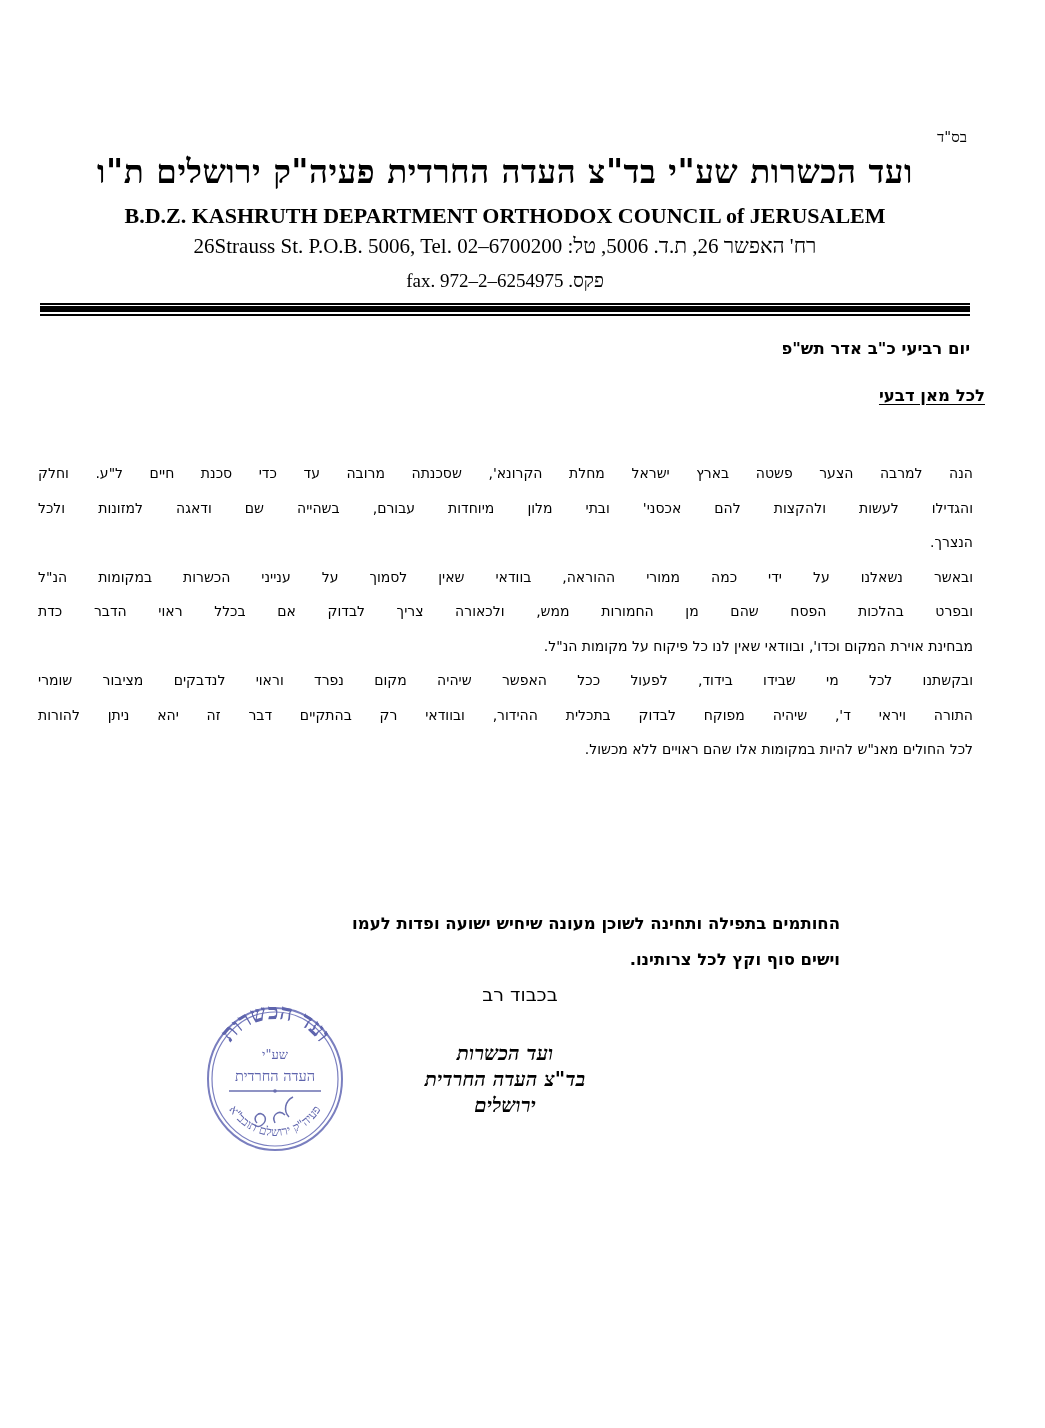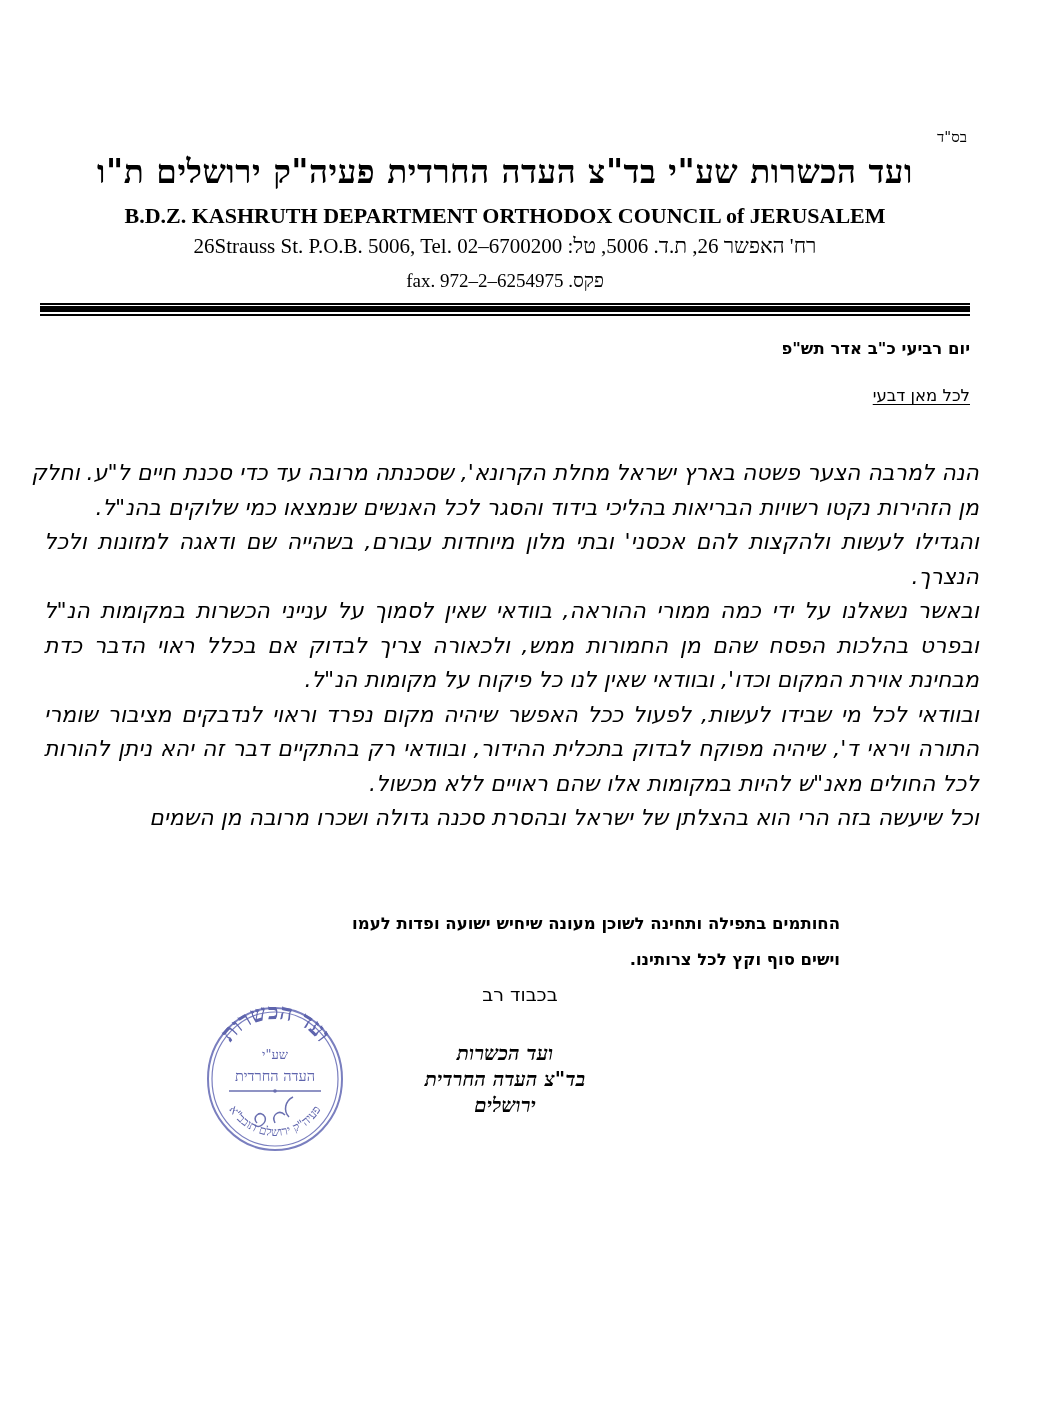--- a/index.html
+++ b/index.html
@@ -63,38 +63,37 @@
 
     .date {
       top: 339px; right: 75px;
       font-family: "DejaVu Sans", sans-serif;
       font-weight: bold;
       font-size: 16.5px;
       direction: rtl;
       white-space: nowrap;
     }
     .to-all {
-      top: 386px; right: 75px;
+      top: 386px; right: 60px;
       font-family: "DejaVu Sans", sans-serif;
-      font-weight: normal;
+      font-weight: bold;
       font-size: 16.5px;
       text-decoration: underline;
       text-underline-offset: 3px;
       direction: rtl;
       white-space: nowrap;
     }
 
     .body-text {
-      top: 456px; left: 44px; width: 935px;
+      top: 456px; left: 38px; width: 935px;
       font-family: "DejaVu Sans", sans-serif;
-      font-size: 22px;
+      font-size: 14px;
       line-height: 34.5px;
       direction: rtl;
       text-align: justify;
-      font-style: italic;
     }
     .body-text .line {
       display: block;
       white-space: nowrap;
       text-align: justify;
       text-align-last: justify;
     }
     .body-text .line.last {
       text-align-last: right;
     }
@@ -145,30 +144,28 @@
 </div>
 <div class="abs rule r1"></div>
 <div class="abs rule r2"></div>
 <div class="abs rule r3"></div>
 
 <div class="abs date">יום רביעי כ"ב אדר תש"פ</div>
 <div class="abs to-all">לכל מאן דבעי</div>
 
 <div class="abs body-text">
   <span class="line">הנה למרבה הצער פשטה בארץ ישראל מחלת הקרונא', שסכנתה מרובה עד כדי סכנת חיים ל"ע. וחלק</span>
-  <span class="line last">מן הזהירות נקטו רשויות הבריאות בהליכי בידוד והסגר לכל האנשים שנמצאו כמי שלוקים בהנ"ל.</span>
   <span class="line">והגדילו לעשות ולהקצות להם אכסני' ובתי מלון מיוחדות עבורם, בשהייה שם ודאגה למזונות ולכל</span>
   <span class="line last">הנצרך.</span>
   <span class="line">ובאשר נשאלנו על ידי כמה ממורי ההוראה, בוודאי שאין לסמוך על ענייני הכשרות במקומות הנ"ל</span>
   <span class="line">ובפרט בהלכות הפסח שהם מן החמורות ממש, ולכאורה צריך לבדוק אם בכלל ראוי הדבר כדת</span>
   <span class="line last">מבחינת אוירת המקום וכדו', ובוודאי שאין לנו כל פיקוח על מקומות הנ"ל.</span>
-  <span class="line">ובוודאי לכל מי שבידו לעשות, לפעול ככל האפשר שיהיה מקום נפרד וראוי לנדבקים מציבור שומרי</span>
+  <span class="line">ובקשתנו לכל מי שבידו בידוד, לפעול ככל האפשר שיהיה מקום נפרד וראוי לנדבקים מציבור שומרי</span>
   <span class="line">התורה ויראי ד', שיהיה מפוקח לבדוק בתכלית ההידור, ובוודאי רק בהתקיים דבר זה יהא ניתן להורות</span>
   <span class="line last">לכל החולים מאנ"ש להיות במקומות אלו שהם ראויים ללא מכשול.</span>
-  <span class="line last">וכל שיעשה בזה הרי הוא בהצלתן של ישראל ובהסרת סכנה גדולה ושכרו מרובה מן השמים</span>
 </div>
 
 <div class="abs closing">
   <div>החותמים בתפילה ותחינה לשוכן מעונה שיחיש ישועה ופדות לעמו</div>
   <div>וישים סוף וקץ לכל צרותינו.</div>
 </div>
 <div class="abs regards">בכבוד רב</div>
 <div class="abs signature">
   <div>ועד הכשרות</div>
   <div>בד"צ העדה החרדית</div>

